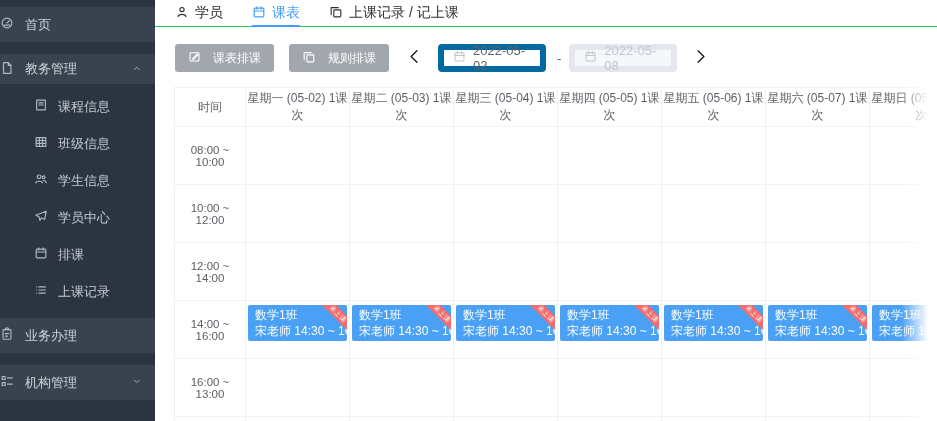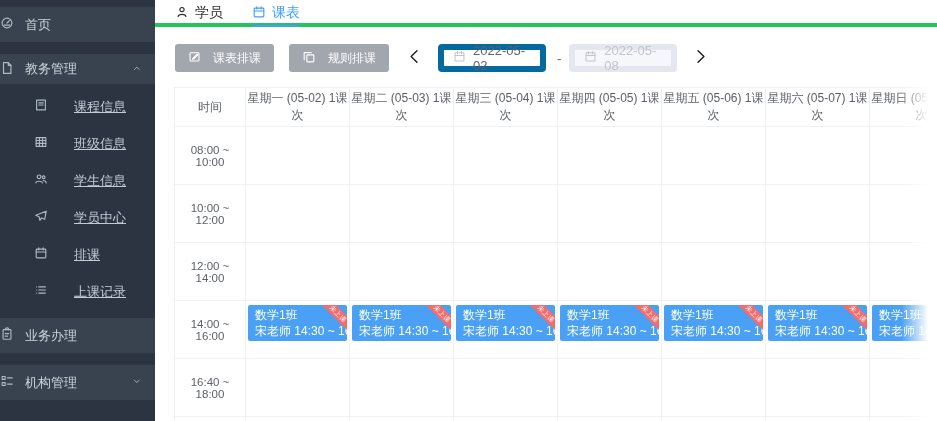--- a/index.html
+++ b/index.html
@@ -20,27 +20,27 @@
   .flower .p6 { background:#c92576; left:18px; top:7px; }
   .logo-title { color:#32bd77; font-size:15px; font-weight:bold; letter-spacing:2px; line-height:16px; }
   .logo-sub { color:#2fa96c; font-size:6px; letter-spacing:1.2px; margin-top:2px; }
   .menu { padding-top:7px; }
   .menu-item { height:35px; background:#39434f; display:flex; align-items:center;
     padding:0 12px 0 0; gap:11px; font-size:13px; color:#ccd3da; margin-bottom:12px; cursor:pointer; }
   .menu-item.open { margin-bottom:0; height:30px; }
   .menu-item .grow { flex:1; }
   .menu-item svg, .sub-item svg { flex:0 0 auto; color:#aeb9c4; }
   .submenu { padding:4px 0 8px 0; }
-  .sub-item { height:37px; display:flex; align-items:center; gap:26px; padding-left:34px;
-    font-size:13px; color:#c2cad2; cursor:pointer;text-decoration:underline; }
+  .sub-item { height:37px; display:flex; align-items:center; gap:10px; padding-left:34px;
+    font-size:13px; color:#c2cad2; cursor:pointer; }
   .chev { color:#8994a0; }
 
   
   .content { flex:1; position:relative; background:#fff; }
-  .tabbar { height:27px; border-bottom:4px solid #22c55e; display:flex; gap:29px;
+  .tabbar { height:27px; border-bottom:1px solid #22c55e; display:flex; gap:29px;
     padding-left:20px; }
   .tab { display:flex; align-items:center; gap:6px; font-size:14px; color:#303133;
     position:relative; cursor:pointer; height:26px; }
   .tab.active { color:#409eff; }
   .tab.active::after { content:""; position:absolute; left:0; right:0; bottom:-1px;
     height:2px; background:#409eff; }
 
   .toolbar { position:relative; height:30px; margin-top:16px; padding-left:20px; display:flex; align-items:center; }
   .btn { height:28px; background:#a2a7ae; color:#fff; border:none; border-radius:3px;
     font-size:12px; display:inline-flex; align-items:center; gap:12px; padding:0 13px;
@@ -176,20 +176,27 @@
             </svg></span>
           <span>学员</span>
         </div>
         <div class="tab active">
           <span><svg width="14" height="14" viewBox="0 0 16 16" fill="none" stroke="currentColor" stroke-width="1.3" stroke-linecap="round" stroke-linejoin="round">
               <rect x="2.5" y="3.5" width="11" height="10" rx="1"></rect>
               <path d="M2.5 6.8h11M5.5 2v2.5M10.5 2v2.5"></path>
             </svg></span>
           <span>课表</span>
         </div>
+        <div class="tab">
+          <span><svg width="14" height="14" viewBox="0 0 16 16" fill="none" stroke="currentColor" stroke-width="1.3" stroke-linecap="round" stroke-linejoin="round">
+              <rect x="5.5" y="5.5" width="8" height="8" rx="1"></rect>
+              <path d="M10.5 3h-8v8"></path>
+            </svg></span>
+          <span>上课记录 / 记上课</span>
+        </div>
       </div>
 
     <div class="toolbar">
       <button class="btn">
         <span><svg width="13" height="13" viewBox="0 0 16 16" fill="none" stroke="currentColor" stroke-width="1.3" stroke-linecap="round" stroke-linejoin="round">
               <rect x="2.5" y="3.5" width="11" height="10" rx="1"></rect>
               <path d="M6 10.2l5.2-5.2 1 .9-5.2 5.2-1.4.4z"></path>
             </svg></span>
         <span>课表排课</span>
       </button>
@@ -330,21 +337,21 @@
                 </div>
               </td>
               <td>
                 <div class="card">
                   <div>数学1班</div>
                   <div>宋老师 14:30 ~ 16:30</div>
                 </div>
               </td>
             </tr>
             <tr>
-              <td class="time">16:40 ~ 18:00</td>
+              <td class="time">16:00 ~ 13:00</td>
               <td></td>
               <td></td>
               <td></td>
               <td></td>
               <td></td>
               <td></td>
               <td></td>
             </tr>
             <tr>
               <td class="time"></td>

